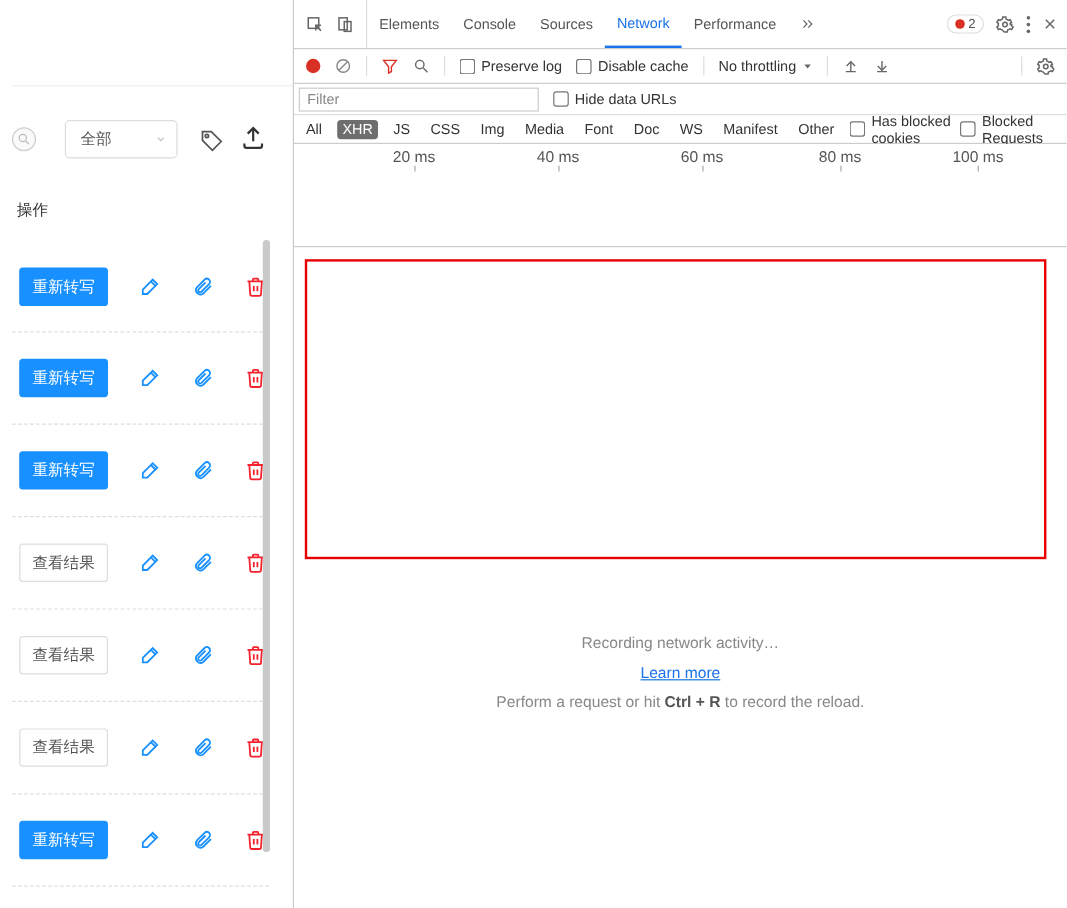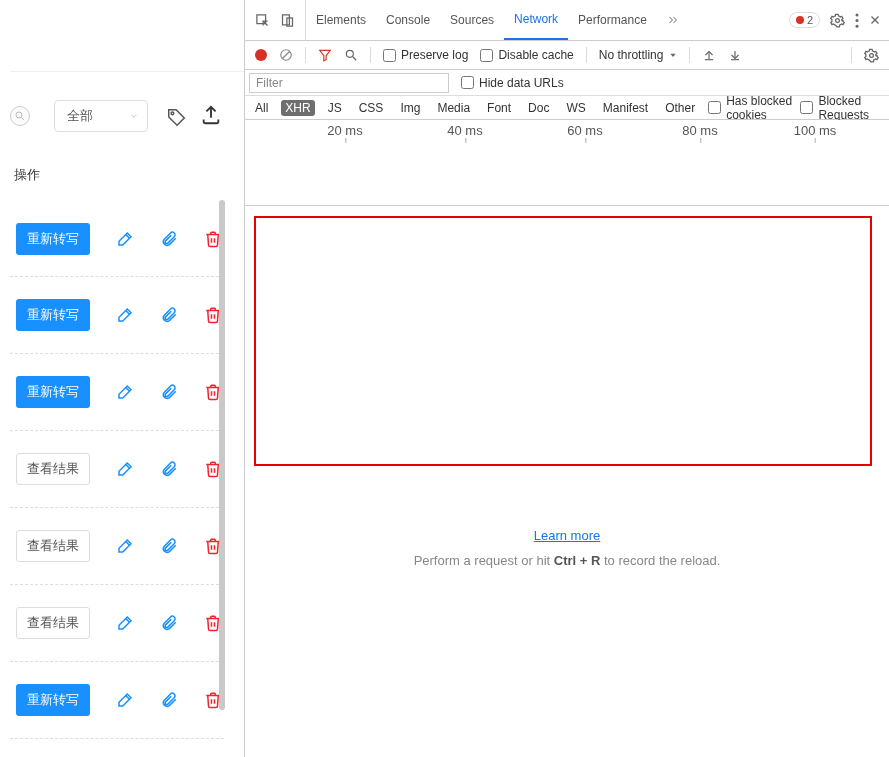--- a/index.html
+++ b/index.html
@@ -429,20 +429,21 @@
   <div class="tick" style="left: 100px;">20 ms</div>
       <div class="tick" style="left: 220px;">40 ms</div>
       <div class="tick" style="left: 340px;">60 ms</div>
       <div class="tick" style="left: 455px;">80 ms</div>
       <div class="tick" style="left: 570px;">100 ms</div>
     </div>
 
   <div class="network-body">
     <div class="red-box"></div>
     <div class="recording-msg">
+      <div class="title-line">Recording network activity…</div>
       <div><a>Learn more</a></div>
       <div>
         <span>Perform a request or hit </span><b>Ctrl + R</b><span> to record the reload.</span>
       </div>
     </div>
   </div>
 
 </div>
 
 </body></html>

